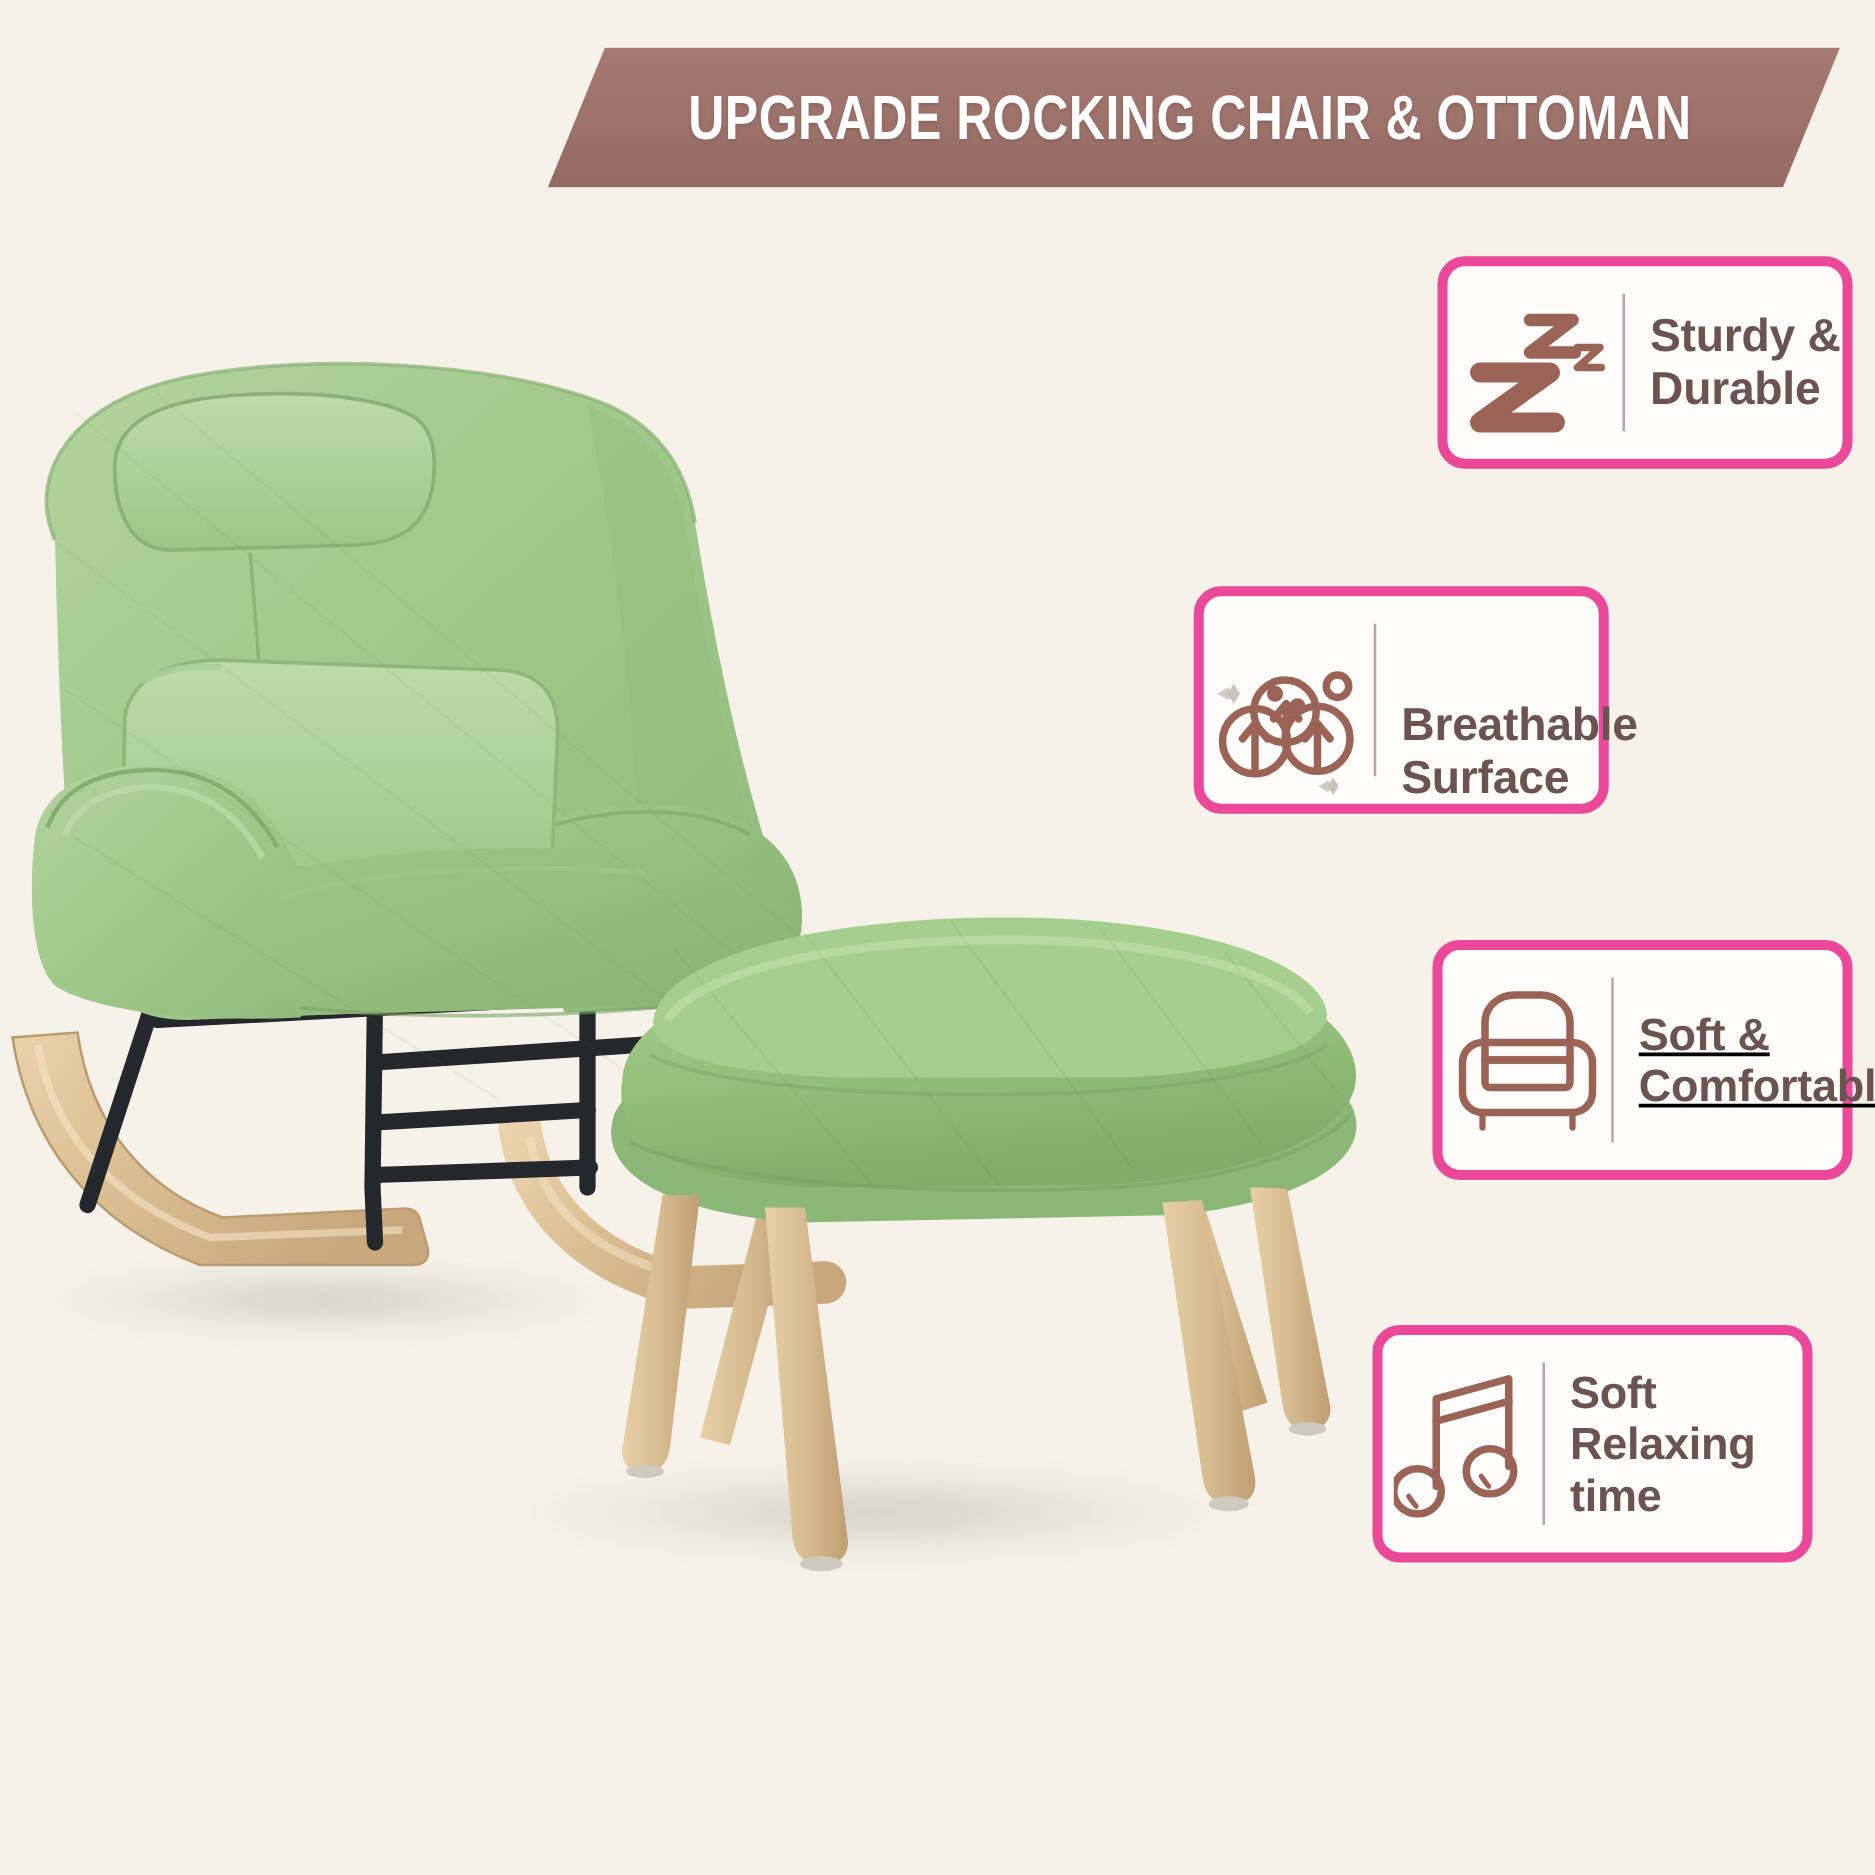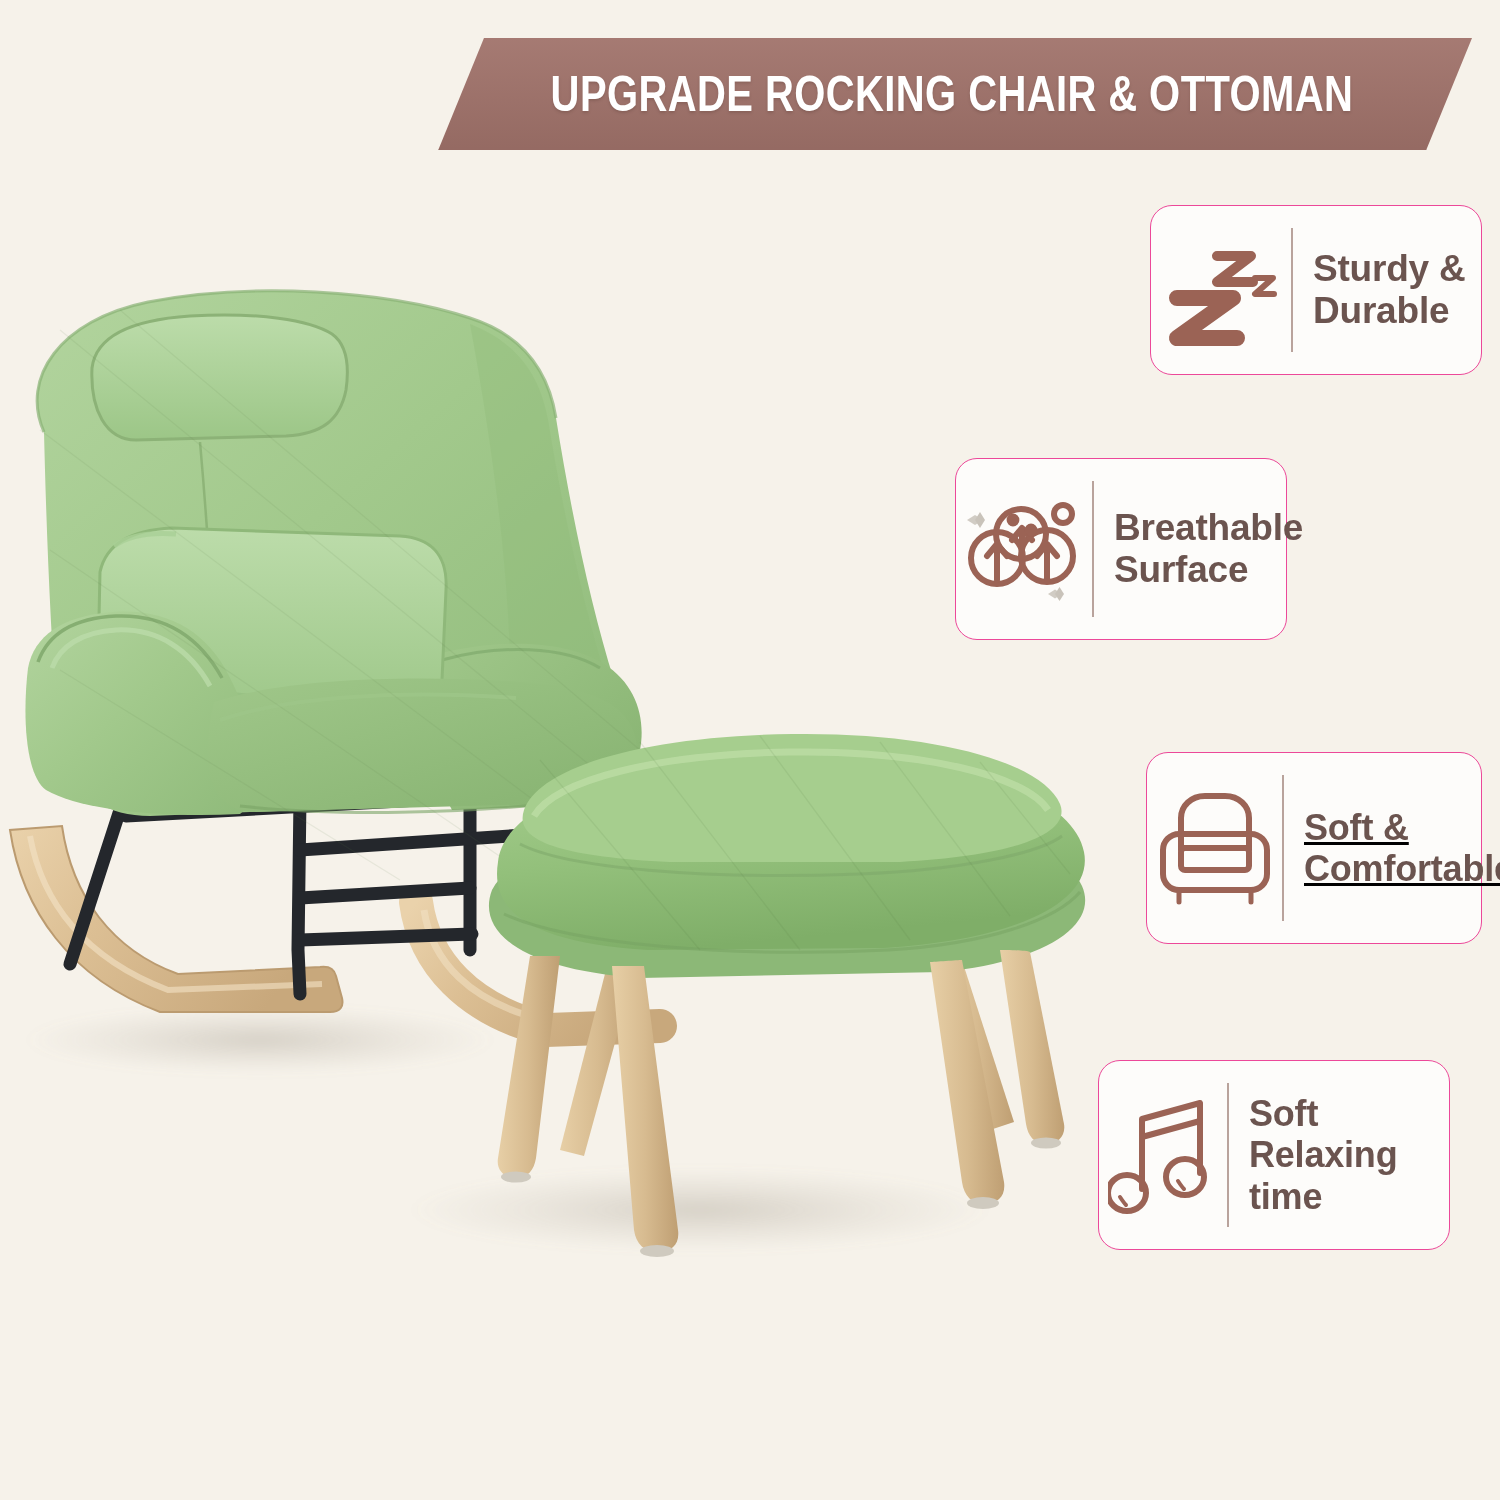--- a/index.html
+++ b/index.html
@@ -36,21 +36,21 @@
     transform-origin:center center;
     white-space:nowrap;
     text-shadow:0 2px 3px rgba(90,60,55,.28);
     font-family:"Liberation Sans", sans-serif;
   }
 
   
   .card{
     position:absolute;
     background:#fdfcfa;
-    border:1px solid #ec4899;
+    border:8px solid #ec4899;
     border-radius:22px;
     display:flex;align-items:center;
     box-sizing:border-box;
   }
   .card-icon{
     flex:0 0 auto;
     display:flex;align-items:center;justify-content:center;
   }
   .card-divider{
     flex:0 0 auto;
@@ -65,21 +65,21 @@
     font-weight:bold;
     font-size:37px;
     line-height:1.14;
     padding-left:20px;
     white-space:pre-line;
     letter-spacing:-.2px;
   }
 
   #card-1{left:1150px;top:205px;width:332px;height:170px;}
   #card-1 .card-icon{width:140px;}
-  #card-2{left:955px;top:458px;width:332px;height:182px;}
+  #card-2{left:955px;top:469px;width:332px;height:182px;align-items:flex-end;}
   #card-2 .card-icon{width:136px;}
   #card-3{left:1146px;top:752px;width:336px;height:192px;text-decoration:underline;}
   #card-3 .card-icon{width:135px;}
   #card-4{left:1098px;top:1060px;width:352px;height:190px;}
   #card-4 .card-icon{width:128px;}
   #card-3 .card-label, #card-4 .card-label{font-size:36px;}
 
   
   #photo{position:absolute;left:0;top:250px;width:1120px;height:1050px;}
 </style>

